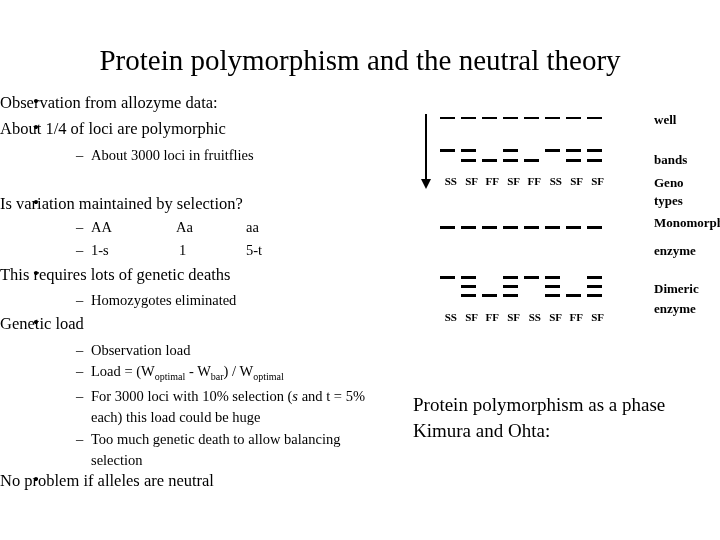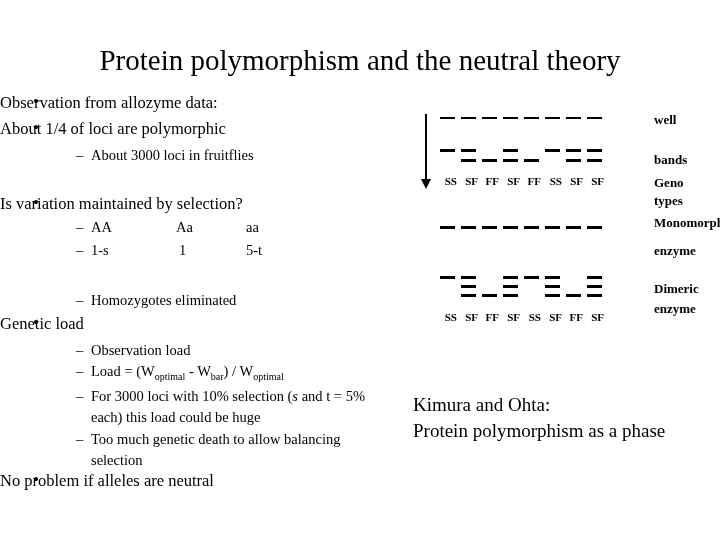--- a/index.html
+++ b/index.html
@@ -71,20 +71,23 @@
     <span class="col" style="left:176px">Aa</span>
     <span class="col" style="left:246px">aa</span>
   </div>
 
   <div class="row l2 cols" style="top:240px">
     <span class="col" style="left:91px">1-s</span>
     <span class="col" style="left:179px">1</span>
     <span class="col" style="left:246px">5-t</span>
   </div>
 
+  <div class="row l1" style="top:264px">
+    <span class="txt">This requires lots of genetic deaths</span>
+    </div>
 
   <div class="row l2" style="top:290px">
     <span class="txt">Homozygotes eliminated</span>
     </div>
 
   <div class="row l1" style="top:313px">
     <span class="txt">Genetic load</span>
     </div>
 
   <div class="row l2" style="top:340px">
@@ -179,17 +182,17 @@
   <div class="gel-caption" style="top:112px">well</div>
   <div class="gel-caption" style="top:152px">bands</div>
   <div class="gel-caption" style="top:175px">Geno</div>
   <div class="gel-caption" style="top:193px">types</div>
   <div class="gel-caption" style="top:215px">Monomorphic</div>
   <div class="gel-caption" style="top:243px">enzyme</div>
   <div class="gel-caption" style="top:281px">Dimeric</div>
   <div class="gel-caption" style="top:301px">enzyme</div>
 
   <div class="kimura">
+    <div>Protein polymorphism as a phase</div>
     <div>Kimura and Ohta:</div>
-    <div>Protein polymorphism as a phase</div>
   </div>
 
 </div>
 
 </body></html>

